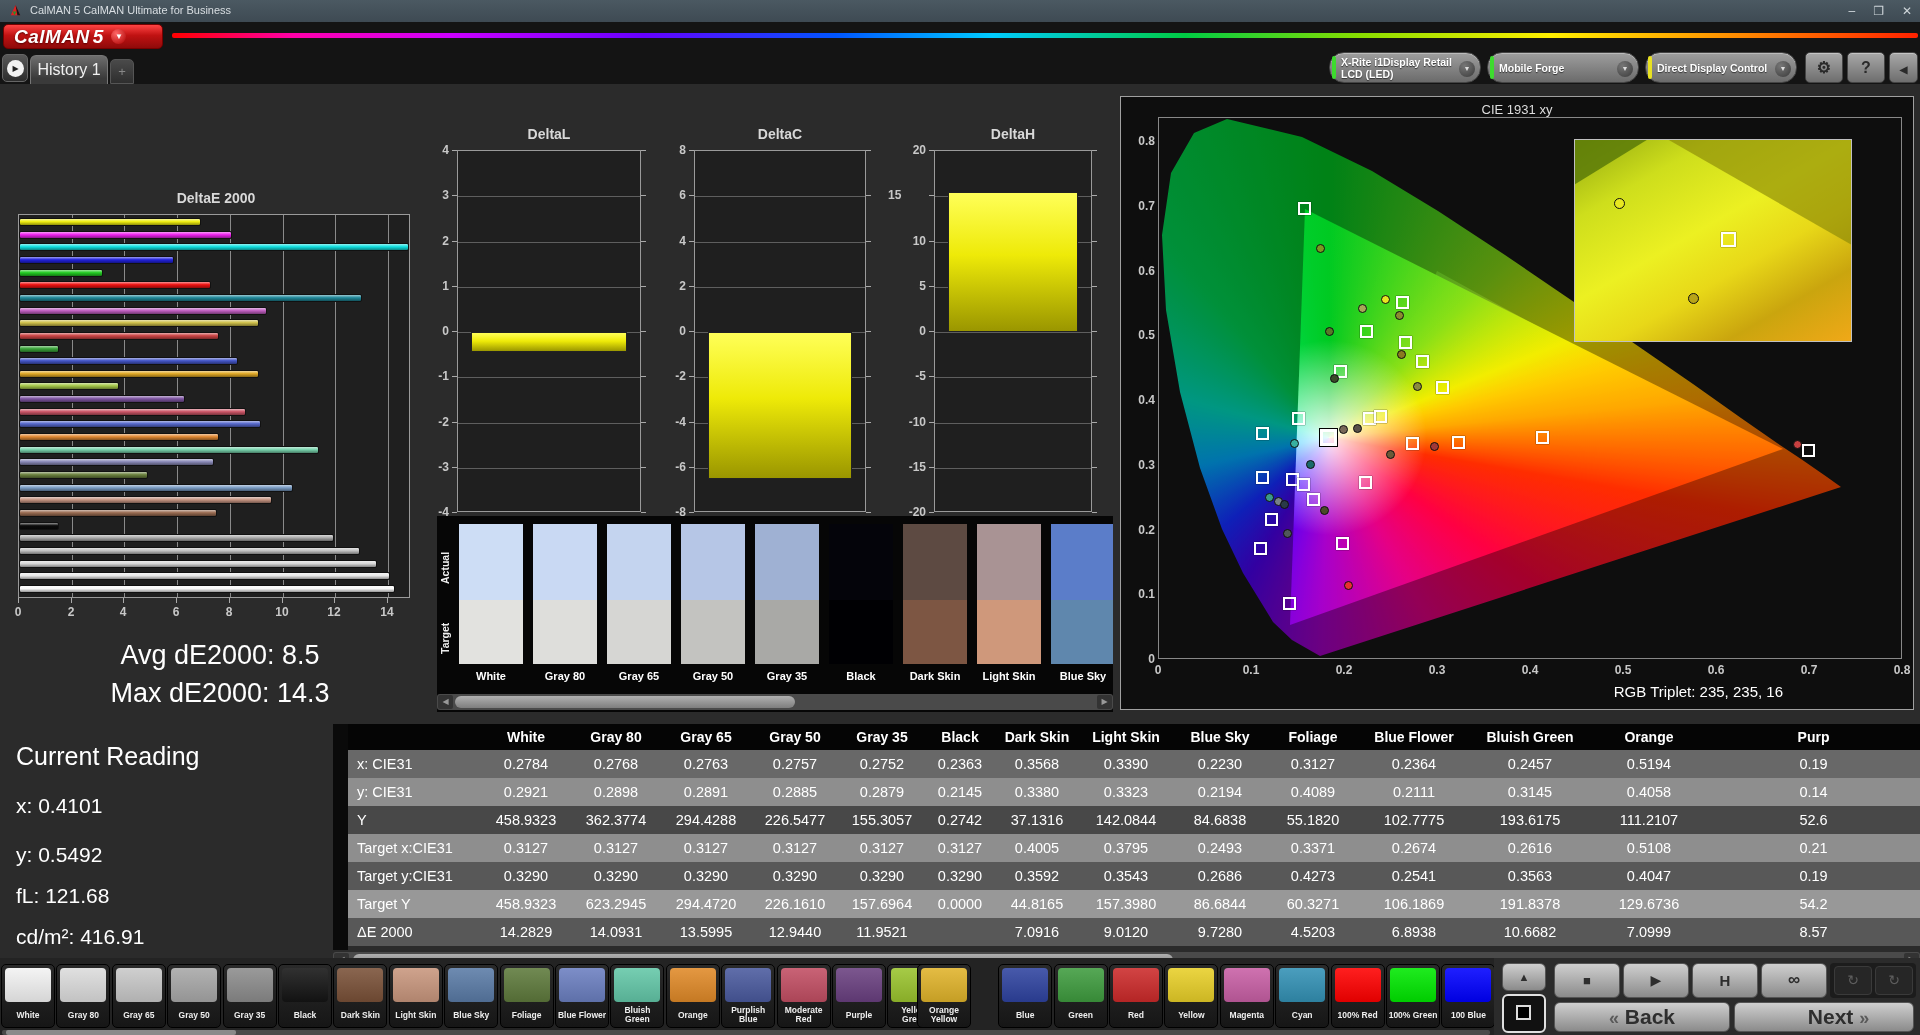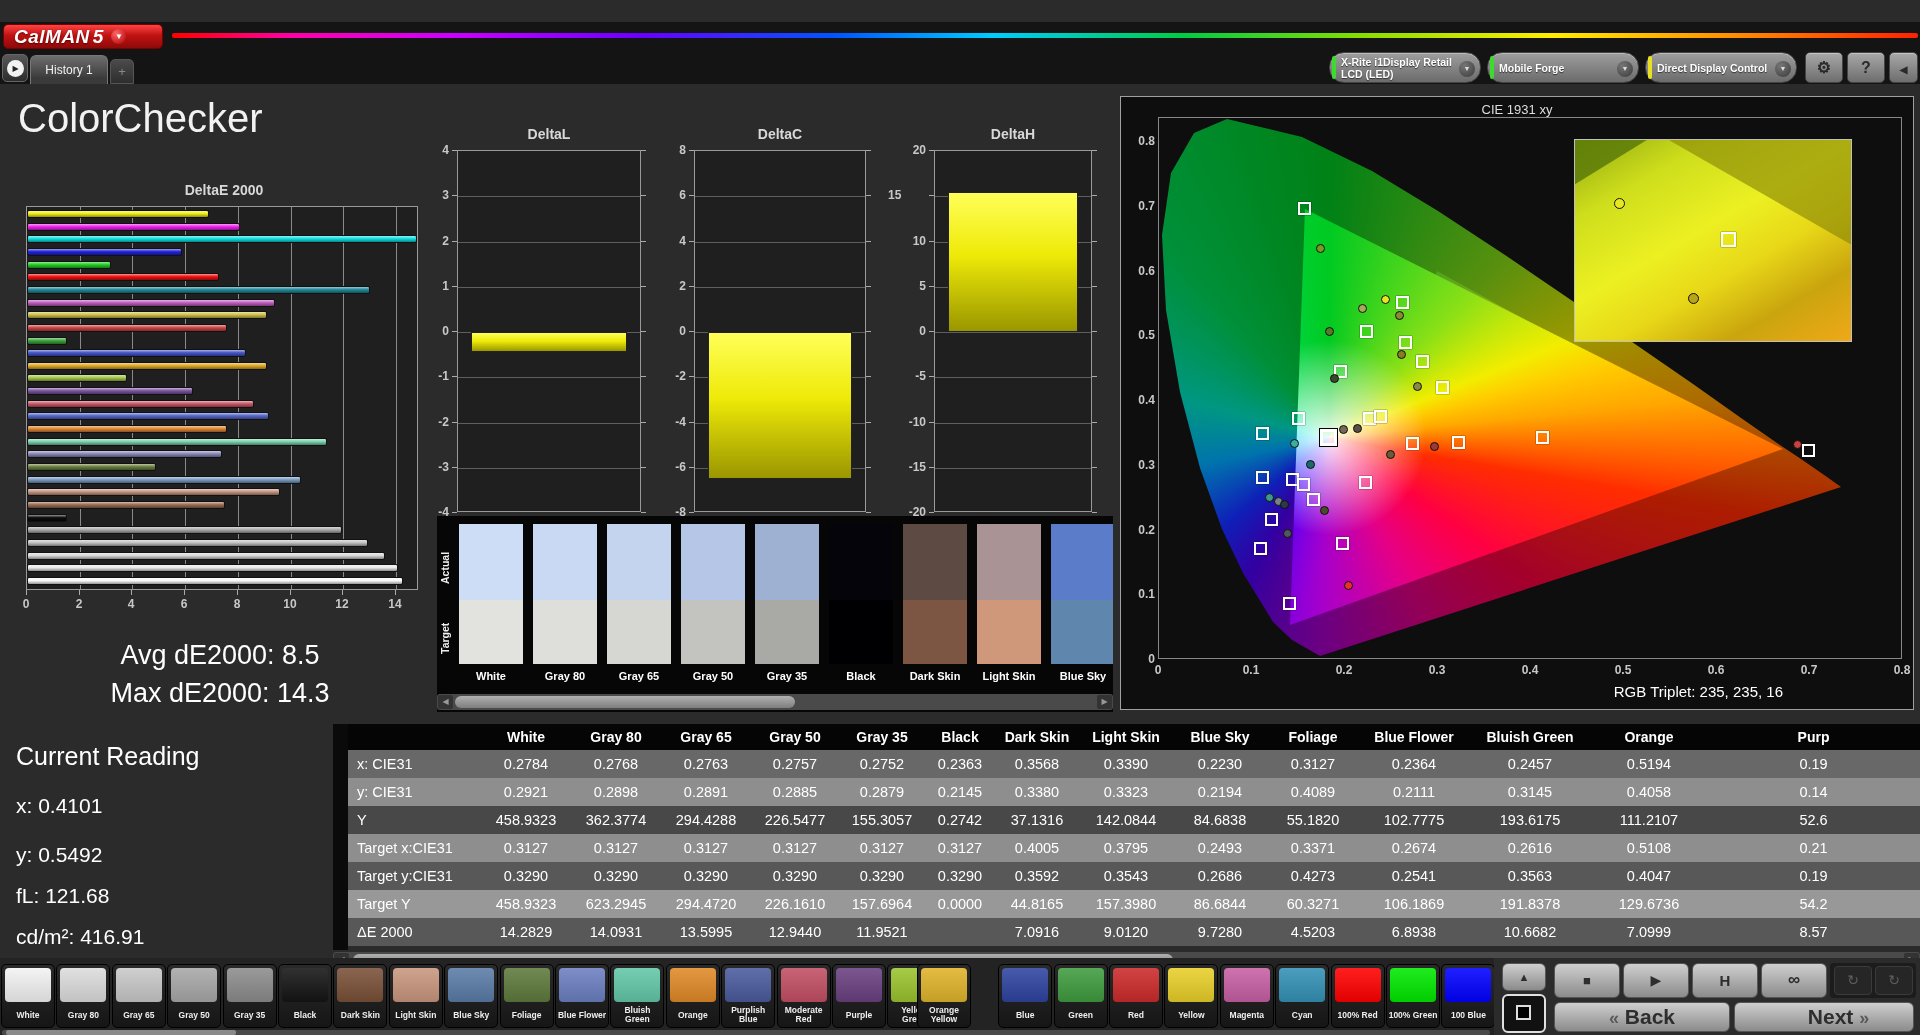--- a/index.html
+++ b/index.html
@@ -17,21 +17,21 @@
   
   .hdr { position:absolute; left:0; top:22px; width:1920px; height:62px; background:#141414; }
   .logo { position:absolute; left:3px; top:2px; width:160px; height:25px; background:linear-gradient(#f44,#c01212 45%,#8f0a0a); border-radius:5px; border:1px solid #700; color:#fff; display:flex; align-items:center; padding-left:10px; }
   .logo .b { font-size:19px; font-weight:bold; font-style:italic; letter-spacing:.5px; text-shadow:0 1px 2px #500; }
   .logo .v { font-size:19px; font-weight:bold; font-style:italic; margin-left:3px; }
   .logo .car { margin-left:8px; width:15px; height:15px; border-radius:50%; background:radial-gradient(circle at 35% 30%, #f66, #a00); color:#fff; font-size:8px; text-align:center; line-height:15px; }
   .rainbow { position:absolute; left:172px; top:11px; width:1746px; height:5px; border-radius:2px;
     background:linear-gradient(90deg,#f00,#f0a 7%,#c0f 16%,#60f 27%,#05f 38%,#0cf 47%,#0c4 58%,#8d0 68%,#fe0 79%,#f80 90%,#f20 100%); }
   .navbtn { position:absolute; left:2px; top:32px; width:26px; height:28px; background:linear-gradient(#585858,#2c2c2c); border:1px solid #666; border-radius:5px; }
   .navbtn .cir { position:absolute; left:4px; top:5px; width:17px; height:17px; background:#f2f2f2; border-radius:50%; color:#222; font-size:8px; text-align:center; line-height:17px; }
-  .tab { position:absolute; left:30px; top:33px; width:78px; height:29px; background:linear-gradient(#6e6e6e,#3a3a3a 80%); border:1px solid #777; border-bottom:none; border-radius:6px 6px 0 0; color:#f0f0f0; font-size:12px; text-align:center; line-height:28px; }
+  .tab { position:absolute; left:30px; top:33px; width:78px; height:29px; background:linear-gradient(#6e6e6e,#3a3a3a 80%); border:1px solid #777; border-bottom:none; border-radius:6px 6px 0 0; color:#f0f0f0; font-size:16px; text-align:center; line-height:28px; }
   .addtab { position:absolute; left:110px; top:37px; width:24px; height:25px; background:linear-gradient(#4a4a4a,#2e2e2e); border:1px solid #555; border-radius:5px 5px 0 0; color:#888; font-size:13px; text-align:center; line-height:23px; }
 
   
   .dd { position:absolute; top:30px; height:31px; width:152px; background:linear-gradient(#9e9e9e,#6b6b6b); border-radius:15px; border:1px solid #444; box-shadow:inset 0 1px 0 #bbb; }
   .dd .stat { position:absolute; left:2px; top:3px; bottom:3px; width:4px; border-radius:2px; }
   .dd .lbl { position:absolute; left:11px; top:3px; right:26px; color:#fff; font-size:10.5px; font-weight:bold; line-height:12px; text-shadow:0 1px 1px #333; }
   .dd .chev { position:absolute; right:5px; top:8px; width:16px; height:16px; border-radius:50%; background:radial-gradient(circle at 35% 30%,#777,#3a3a3a); color:#ddd; font-size:7px; text-align:center; line-height:16px; }
   .sqbtn { position:absolute; top:30px; height:31px; width:38px; background:linear-gradient(#a8a8a8,#6e6e6e); border-radius:5px; border:1px solid #444; color:#2a2a2a; font-size:16px; font-weight:bold; text-align:center; line-height:29px; box-shadow:inset 0 1px 0 #c4c4c4; }
 
   
@@ -93,20 +93,33 @@
   .dkzone { position:absolute; left:336px; top:5px; width:86px; height:35px; background:#1c1c1c; border-radius:4px; }
   .dkbtn { position:absolute; top:3px; width:38px; height:29px; background:#262626; border:1px solid #3a3a3a; border-radius:4px; color:#5e5e5e; font-size:14px; text-align:center; line-height:27px; }
   .navlg { font-size:21px; font-weight:bold; line-height:28px; }
   .navlg .ch { color:#5a5a5a; font-size:18px; }
 </style>
 </head>
 <body>
 
 <div id="app">
 
+  <div class="titlebar">
+    <svg class="app-ico" viewBox="0 0 16 16">
+      <path d="M3 13 L8 2 L13 13 Z" fill="#d22"></path>
+        <path d="M8 2 L13 13 L10 13 Z" fill="#161616"></path>
+        <path d="M5 9 L9 9 L7 13 Z" fill="#2a8f2a"></path>
+    </svg>
+    <span class="ttl">CalMAN 5 CalMAN Ultimate for Business</span>
+    <div class="wbtns">
+      <span>–</span>
+      <span>❐</span>
+      <span>✕</span>
+    </div>
+  </div>
 
   <div class="hdr">
     <div class="logo">
       <span class="b">CalMAN</span>
       <span class="v">5</span>
       <span class="car">▼</span>
     </div>
     <div class="rainbow"></div>
     <div class="navbtn">
       <span class="cir">▶</span>
@@ -127,22 +140,21 @@
     <div class="dd" style="left:1645px;">
       <div class="stat" style="background: rgb(232, 225, 34);"></div>
       <div class="lbl" style="top:9px;">Direct Display Control</div>
       <div class="chev">▼</div>
     </div>
     <div class="sqbtn" style="left:1805px;"><span>⚙</span></div>
     <div class="sqbtn" style="left:1847px;"><span>?</span></div>
     <div class="sqbtn" style="left:1889px;width:29px;"><span style="font-size:10px;">◀</span></div>
   </div>
 
-  <div class="cc-title">ColorChecker</div>
-  <div id="deltaE-chart" style="position:absolute;left:14px;top:182px;width:404px;height:446px;margin-left:8px;">
+  <div id="deltaE-chart" style="position:absolute;left:14px;top:190px;width:404px;height:446px;">
       <div class="chart-title" style="left: 0px; right: 0px; top: 0px;">DeltaE 2000</div>
       <div class="plot" style="left: 4px; top: 24px; width: 392px; height: 384px;">
         <div class="gl-v" style="left: 53px;"></div>
         <div class="gl-v" style="left: 105px;"></div>
         <div class="gl-v" style="left: 158px;"></div>
         <div class="gl-v" style="left: 211px;"></div>
         <div class="gl-v" style="left: 264px;"></div>
         <div class="gl-v" style="left: 316px;"></div>
         <div class="gl-v" style="left: 369px;"></div>
         <div class="debar" style="top: 3px; height: 8px; width: 181.824px; background: linear-gradient(rgb(248, 247, 147) 0%, rgb(240, 238, 16) 45%, rgb(144, 143, 10) 100%);"></div>

